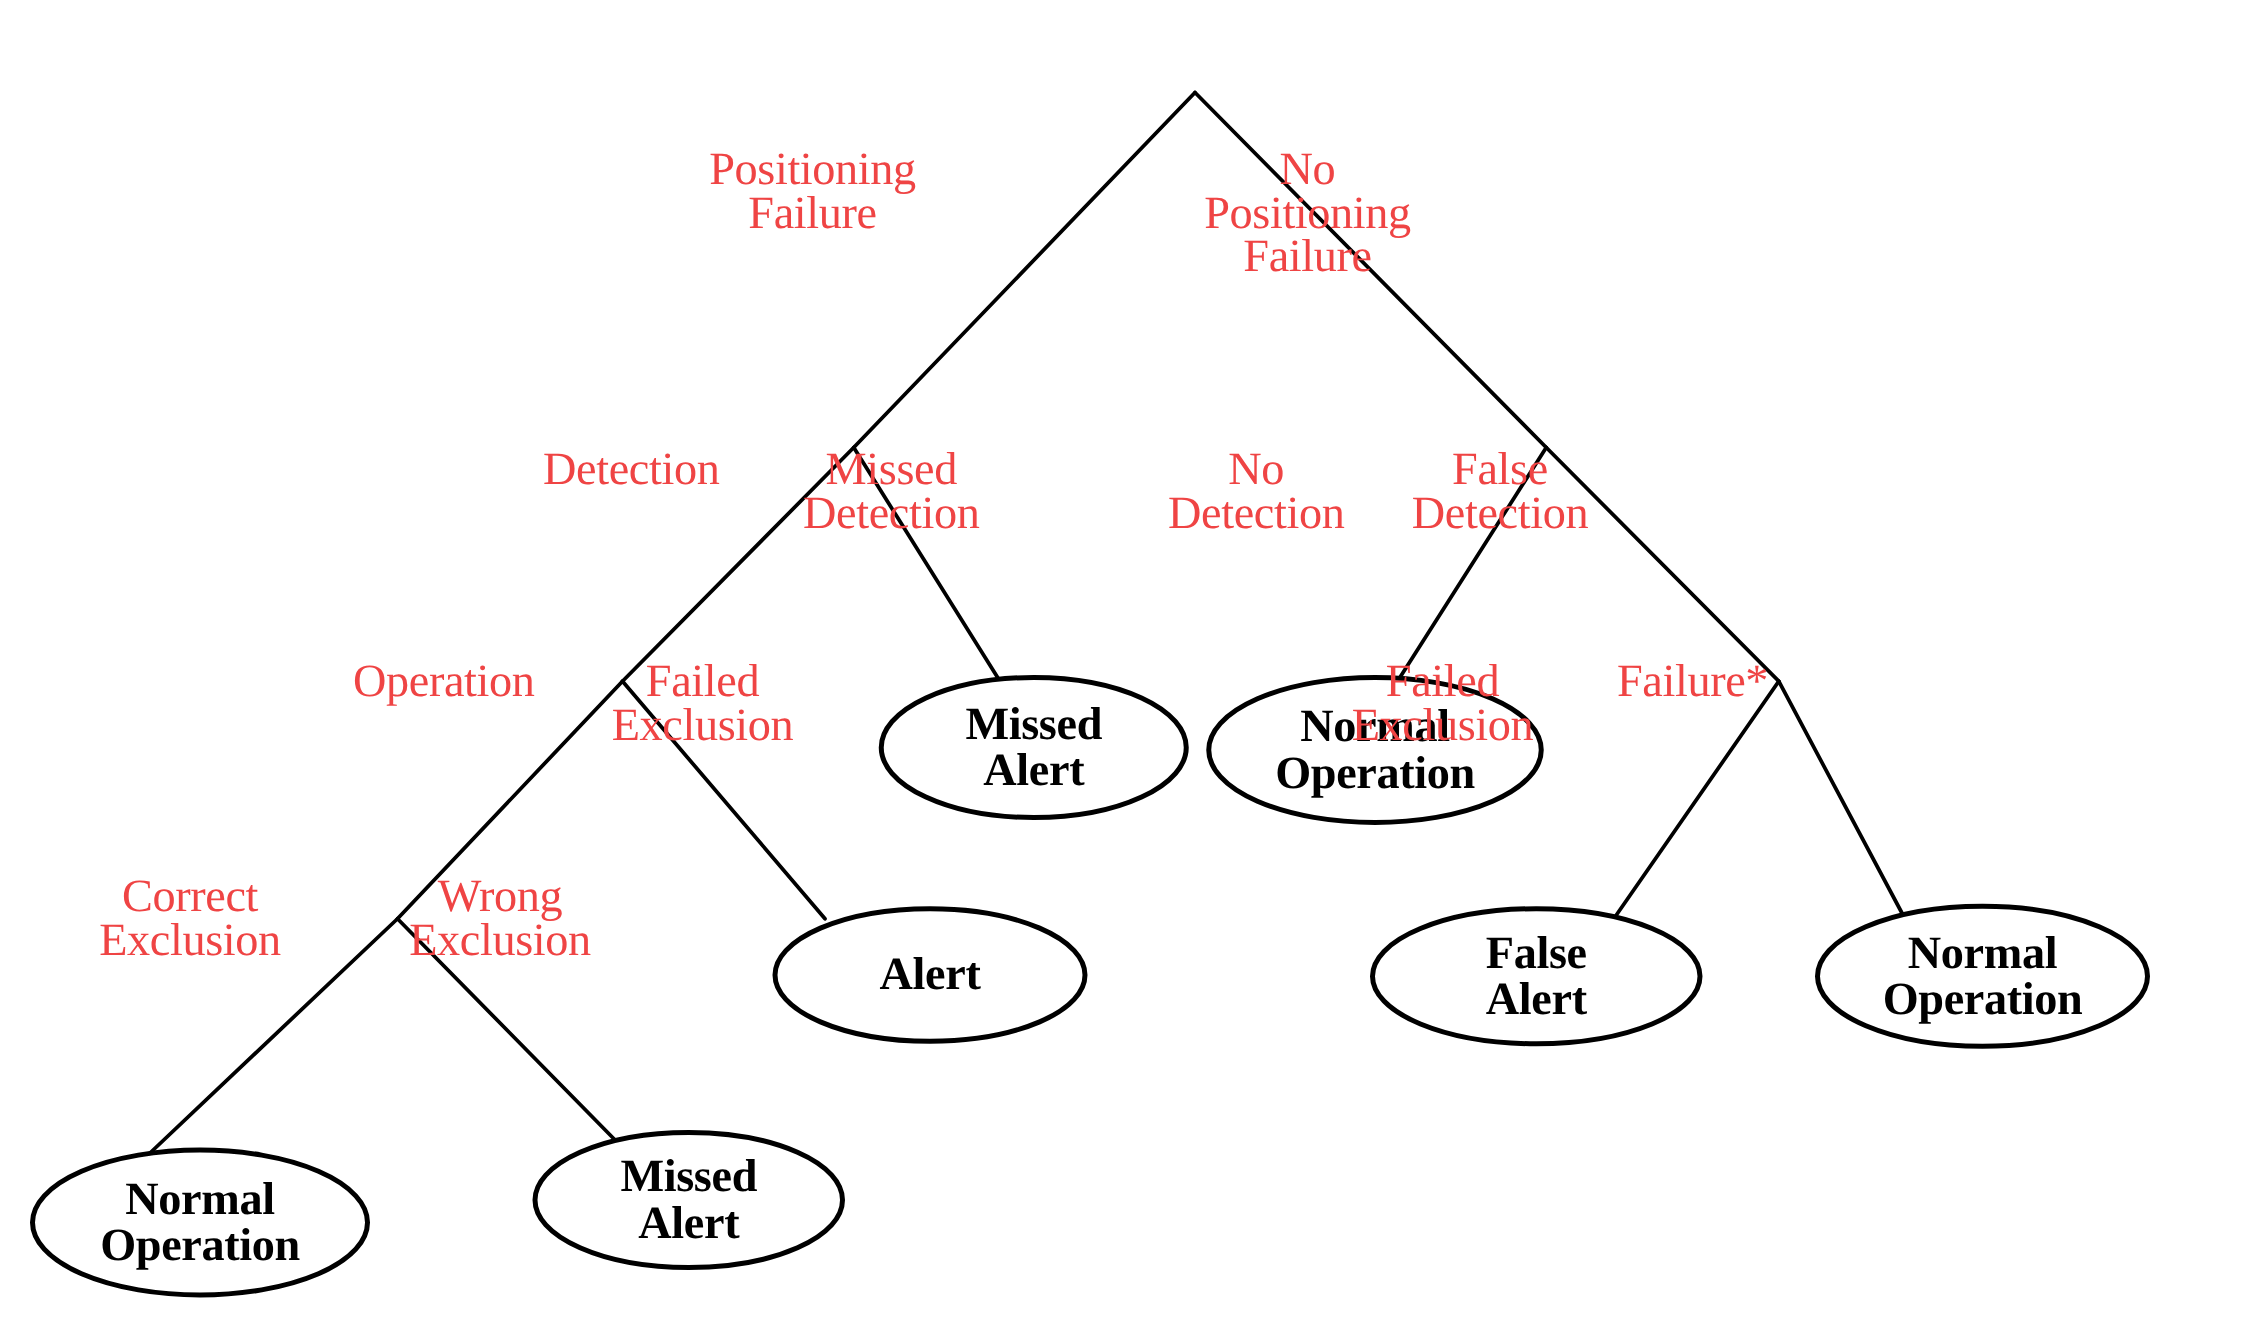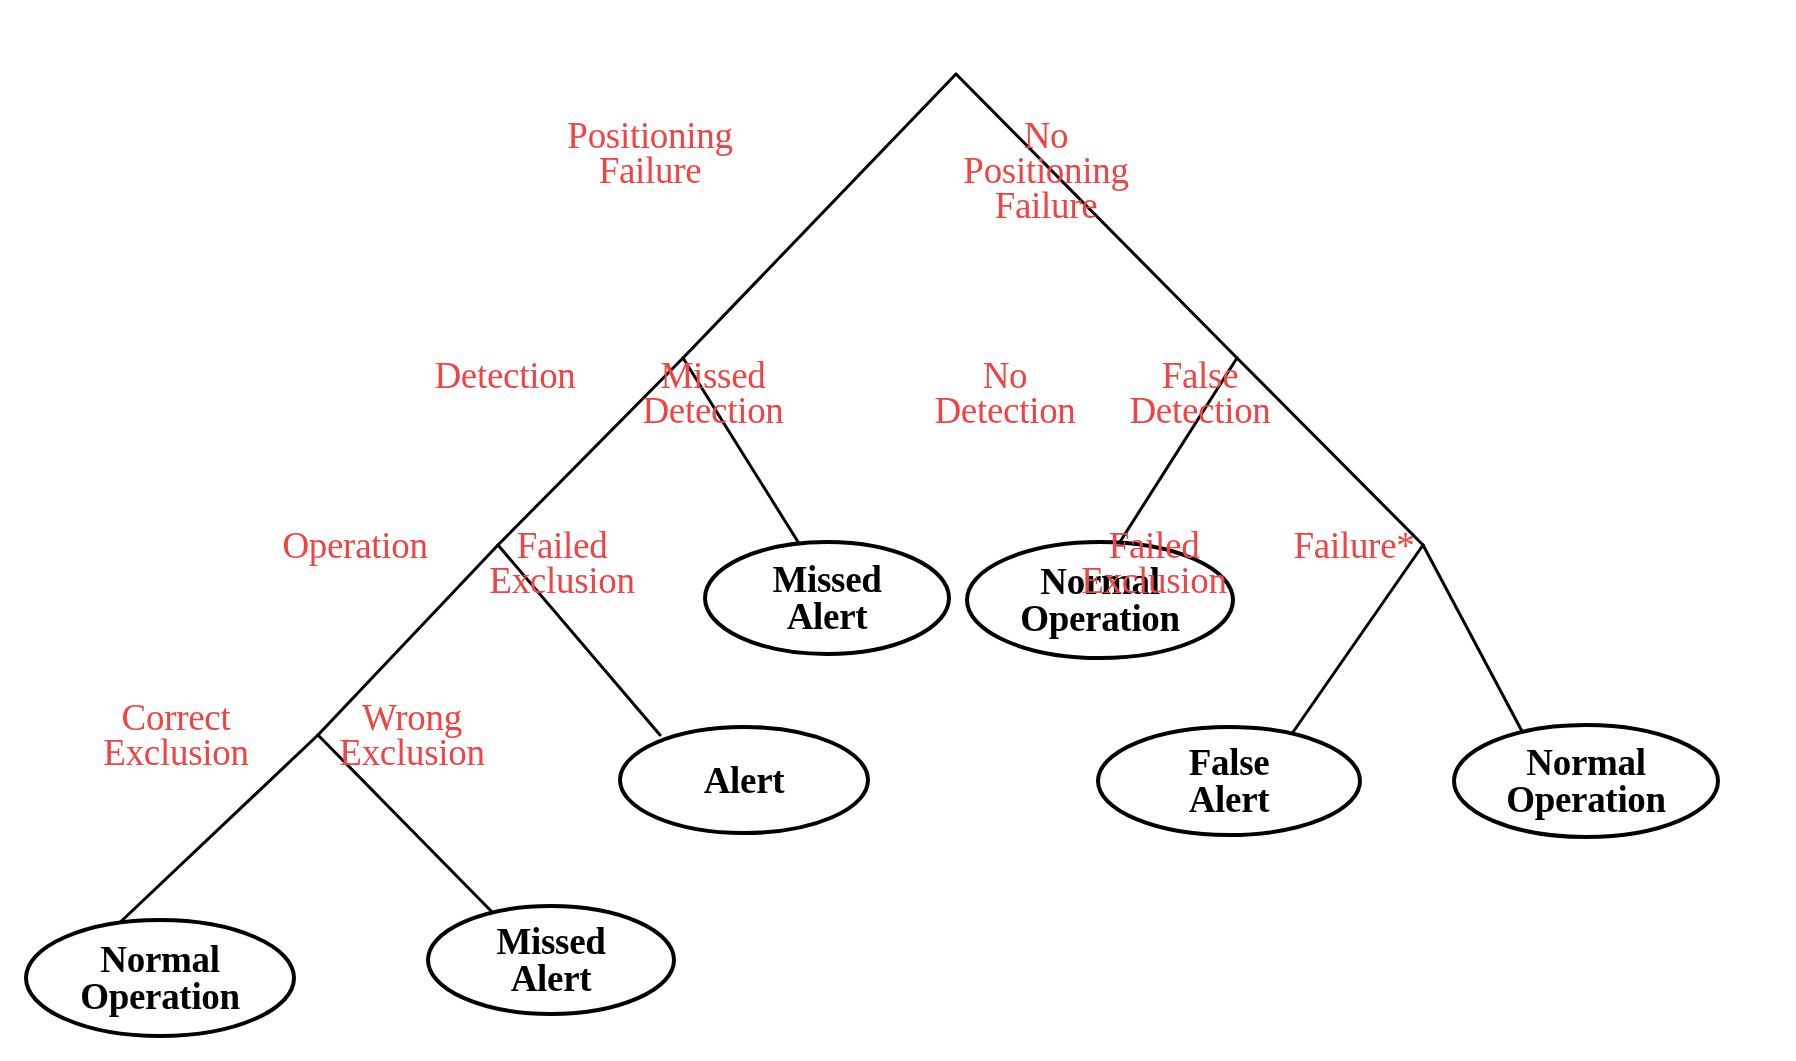--- a/index.html
+++ b/index.html
@@ -108,18 +108,18 @@
       <div class="branch-label" style="left: 1005px; top: 358px;">No
 Detection</div>
       <div class="branch-label" style="left: 1200px; top: 358px;">False
 Detection</div>
       <div class="branch-label" style="left: 355px; top: 528px;">Operation</div>
       <div class="branch-label" style="left: 562px; top: 528px;">Failed
 Exclusion</div>
       <div class="branch-label" style="left: 1154px; top: 528px;">Failed
 Exclusion</div>
       <div class="branch-label" style="left: 1354px; top: 528px;">Failure*</div>
-      <div class="branch-label" style="left: 176px; top: 700px;">Correct
+      <div class="branch-label" style="left: 152px; top: 700px;">Correct
 Exclusion</div>
-      <div class="branch-label" style="left: 412px; top: 700px;">Wrong
+      <div class="branch-label" style="left: 400px; top: 700px;">Wrong
 Exclusion</div>
     </div>
 </div>
 
 </body></html>

